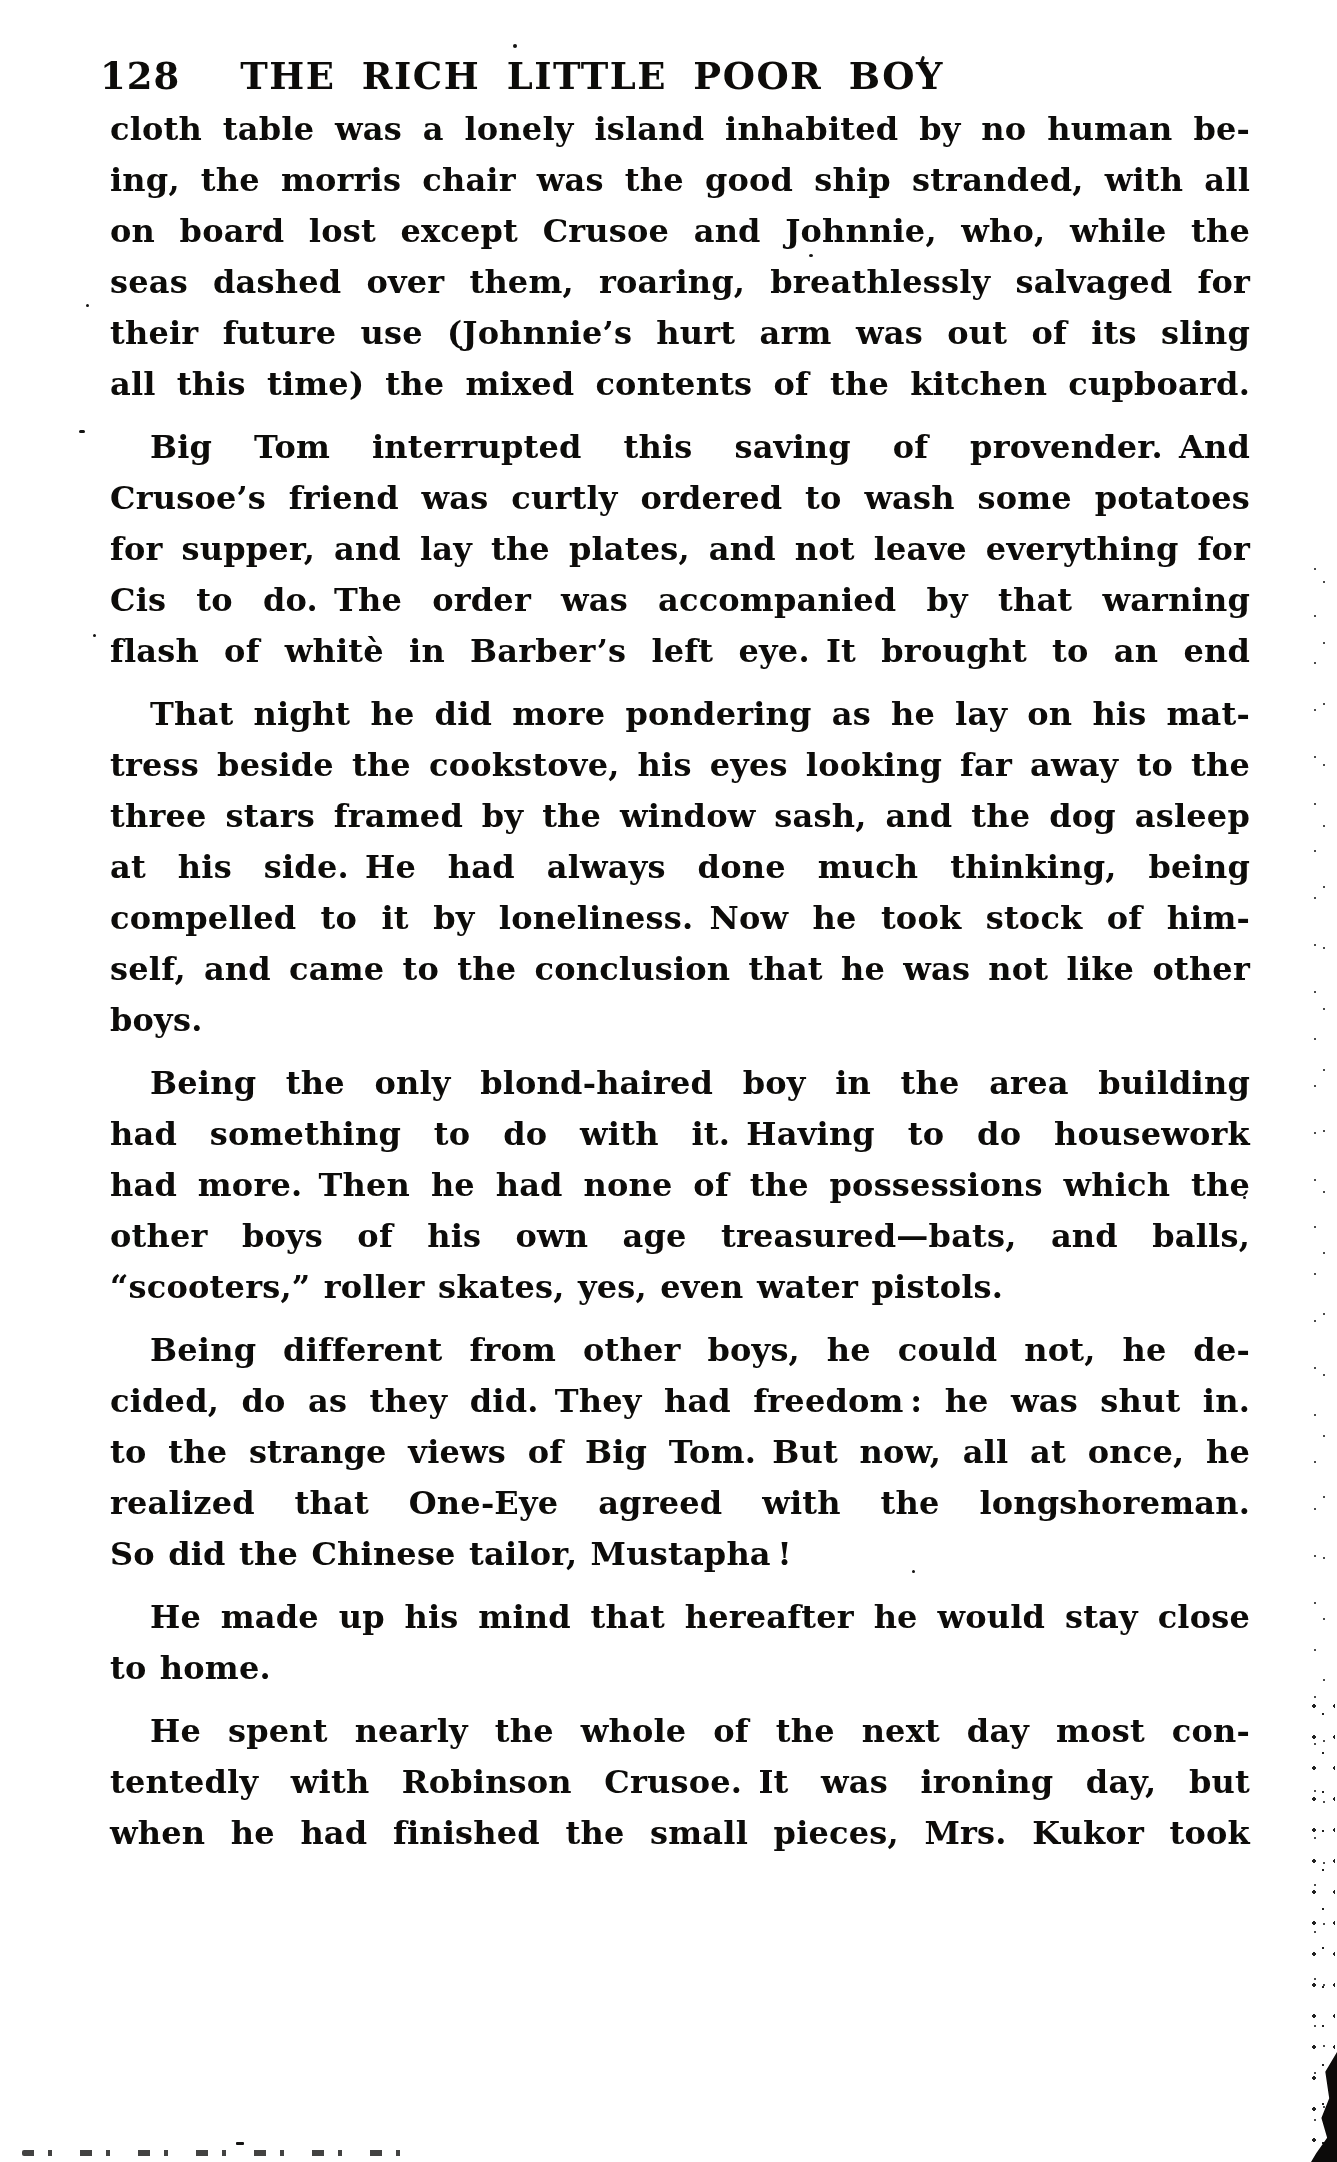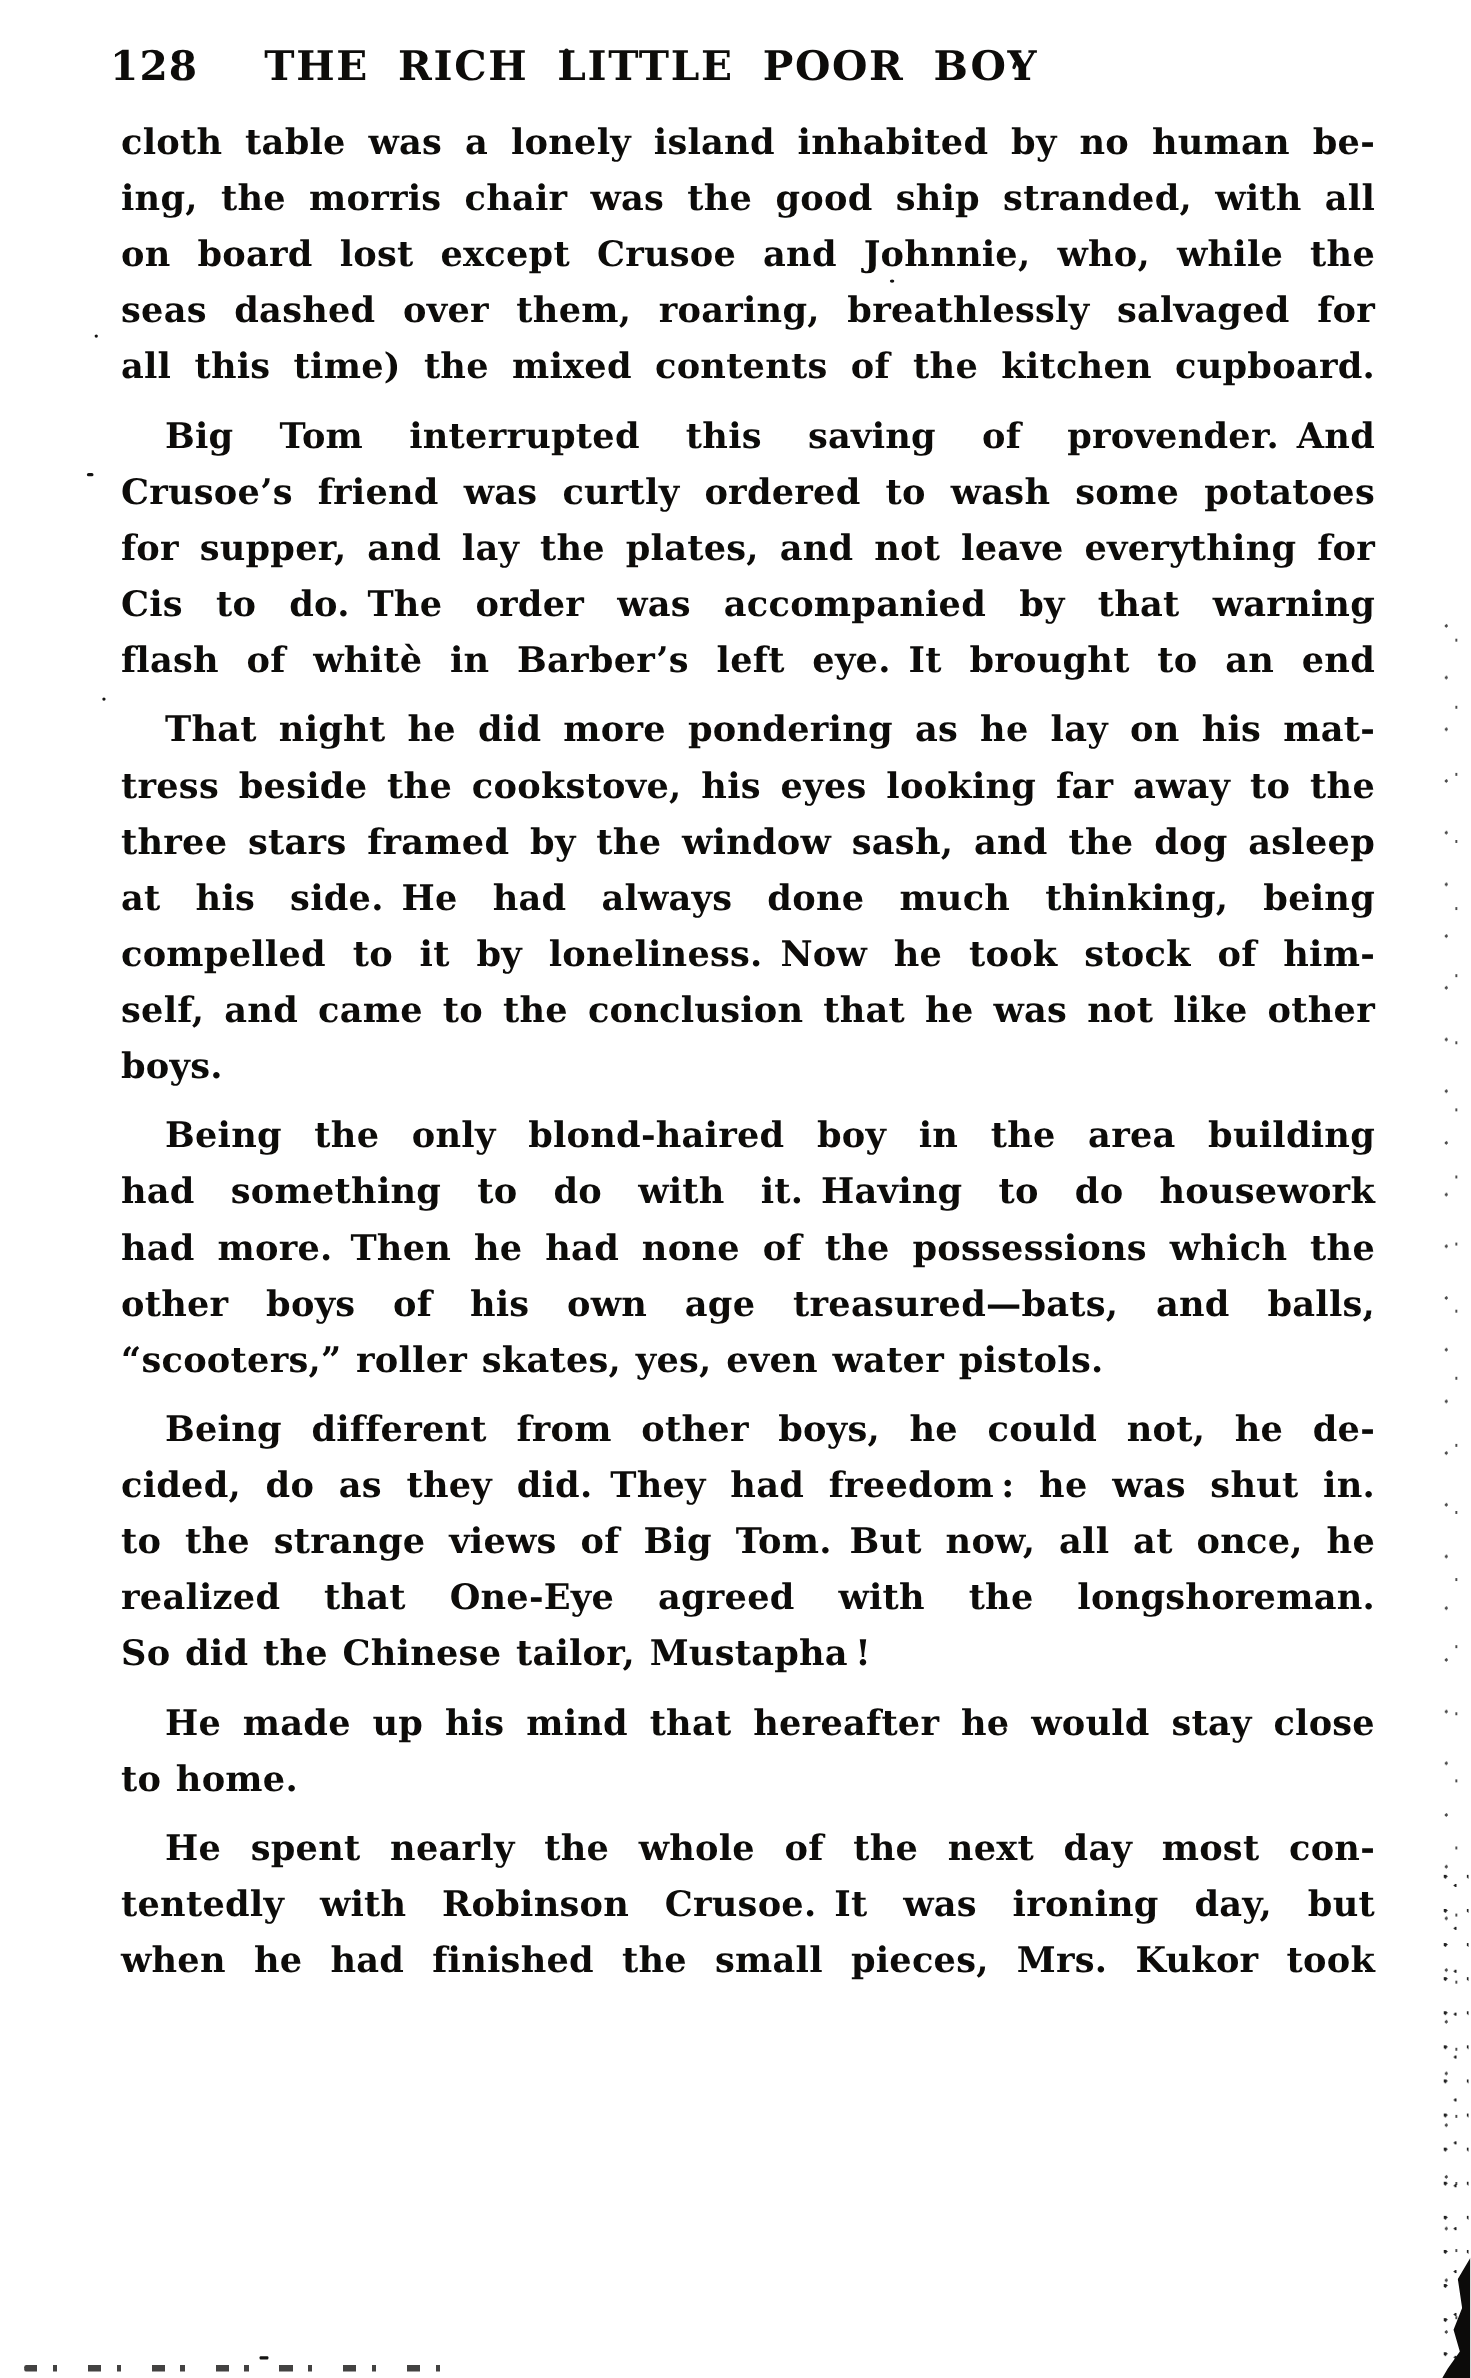--- a/index.html
+++ b/index.html
@@ -18,20 +18,21 @@
 
   .header {
     display:flex;
     align-items:baseline;
     padding:38px 75px 0 100px;
     height:88px;
   }
   .page-number {
     font-size:37px;
     letter-spacing:1px;
+    margin-top:16px;
   }
   .running-title {
     font-size:37px;
     margin-left:60px;
     letter-spacing:1.5px;
     word-spacing:12px;
     white-space:nowrap;
   }
 
   .text-block {
@@ -107,20 +108,21 @@
     <span class="page-number">128</span>
     <span class="running-title">THE RICH LITTLE POOR BOY</span>
   </div>
 
   <div class="text-block">
       <div class="para">
         <div class="line">cloth table was a lonely island inhabited by no human be-</div>
         <div class="line">ing, the morris chair was the good ship stranded, with all</div>
         <div class="line">on board lost except Crusoe and Johnnie, who, while the</div>
         <div class="line">seas dashed over them, roaring, breathlessly salvaged for</div>
+        <div class="line">their future use (Johnnie’s hurt arm was out of its sling</div>
         <div class="line">all this time) the mixed contents of the kitchen cupboard.</div>
       </div>
       <div class="para indent">
         <div class="line">Big Tom interrupted this saving of provender. And</div>
         <div class="line">Crusoe’s friend was curtly ordered to wash some potatoes</div>
         <div class="line">for supper, and lay the plates, and not leave everything for</div>
         <div class="line">Cis to do. The order was accompanied by that warning</div>
         <div class="line">flash of whitè in Barber’s left eye. It brought to an end</div>
       </div>
       <div class="para indent">

